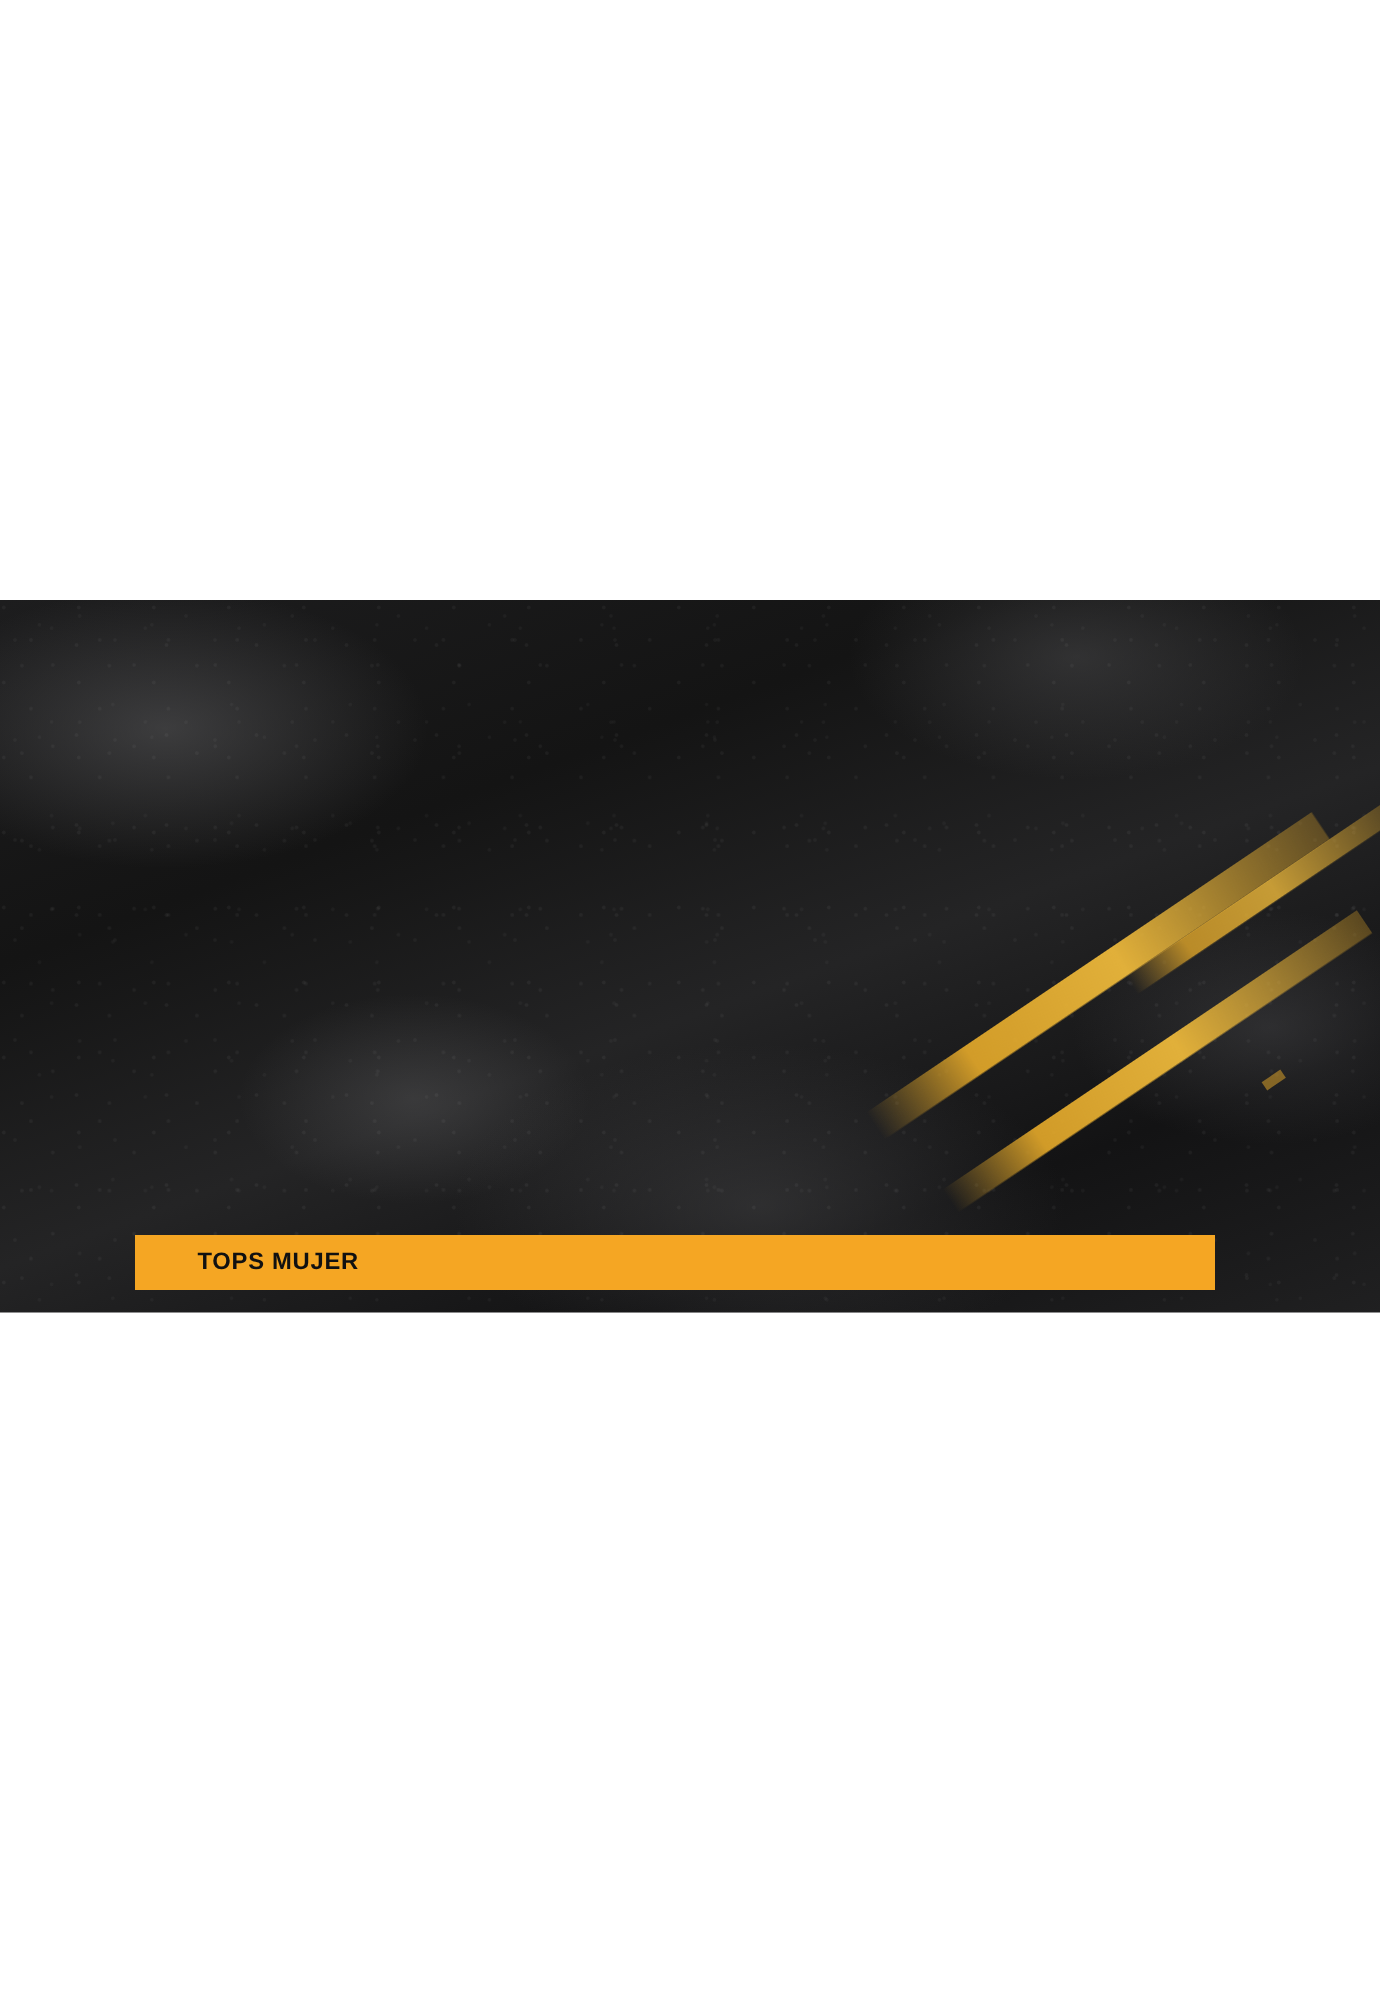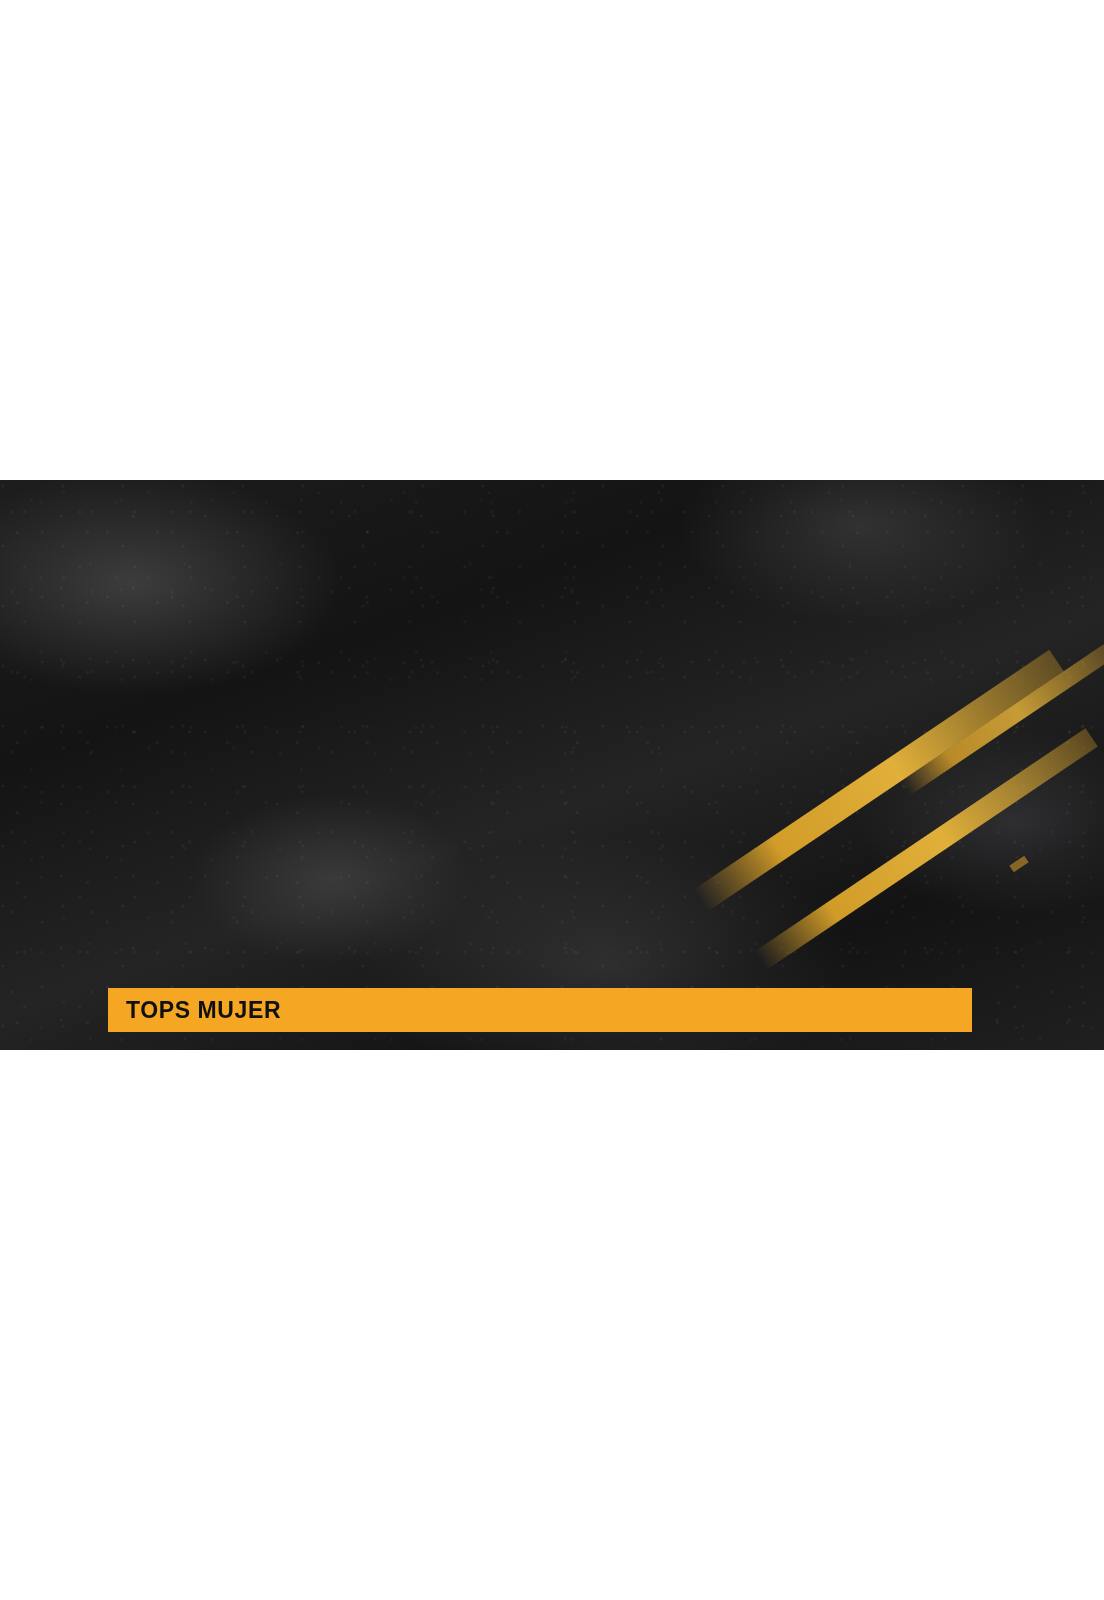--- a/index.html
+++ b/index.html
@@ -93,24 +93,25 @@
 
   .title-bar {
     background: #f5a623;
     height: 44px;
     display: flex;
     align-items: center;
     padding-left: 18px;
     box-sizing: border-box;
   }
   .title-bar .title-text {
-    font-size: 23px;
+    font-size: 19px;
     font-weight: bold;
     letter-spacing: 0.6px;
     color: #111111;
+    margin-left: 32px;
   }
 </style>
 </head>
 <body>
 
 <div class="banner">
   <div class="grain"></div>
 
   <div class="paint-stripe p1"></div>
   <div class="paint-stripe p2"></div>

